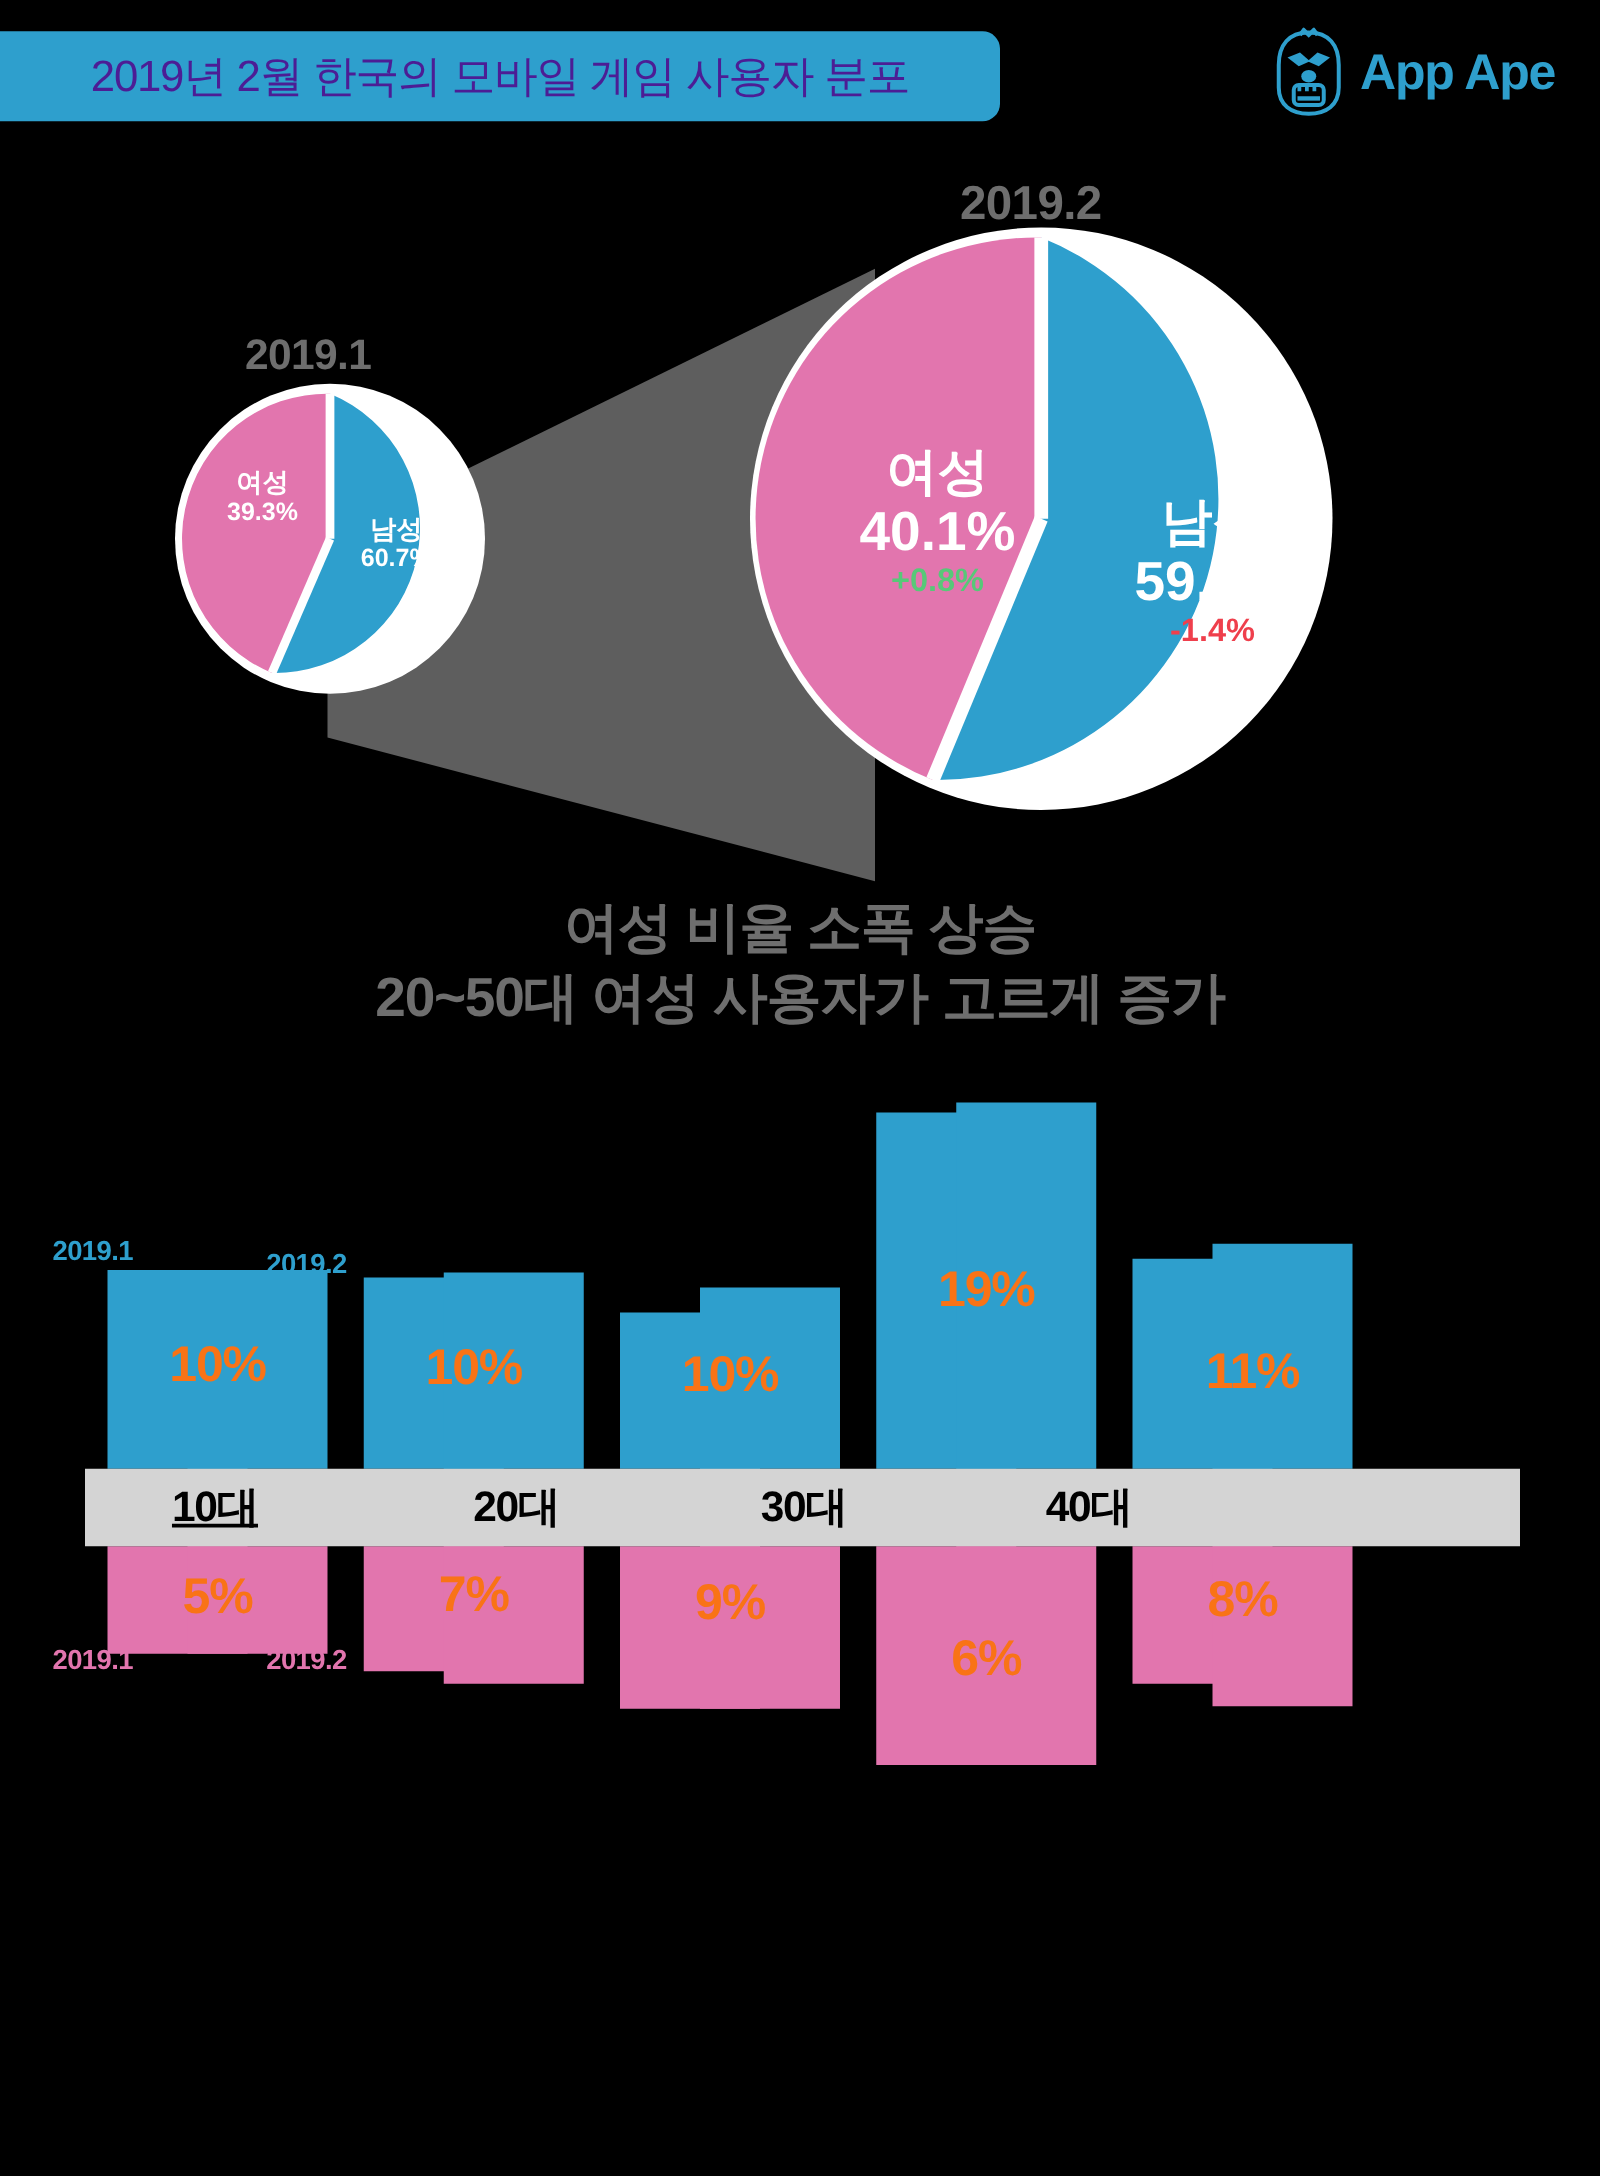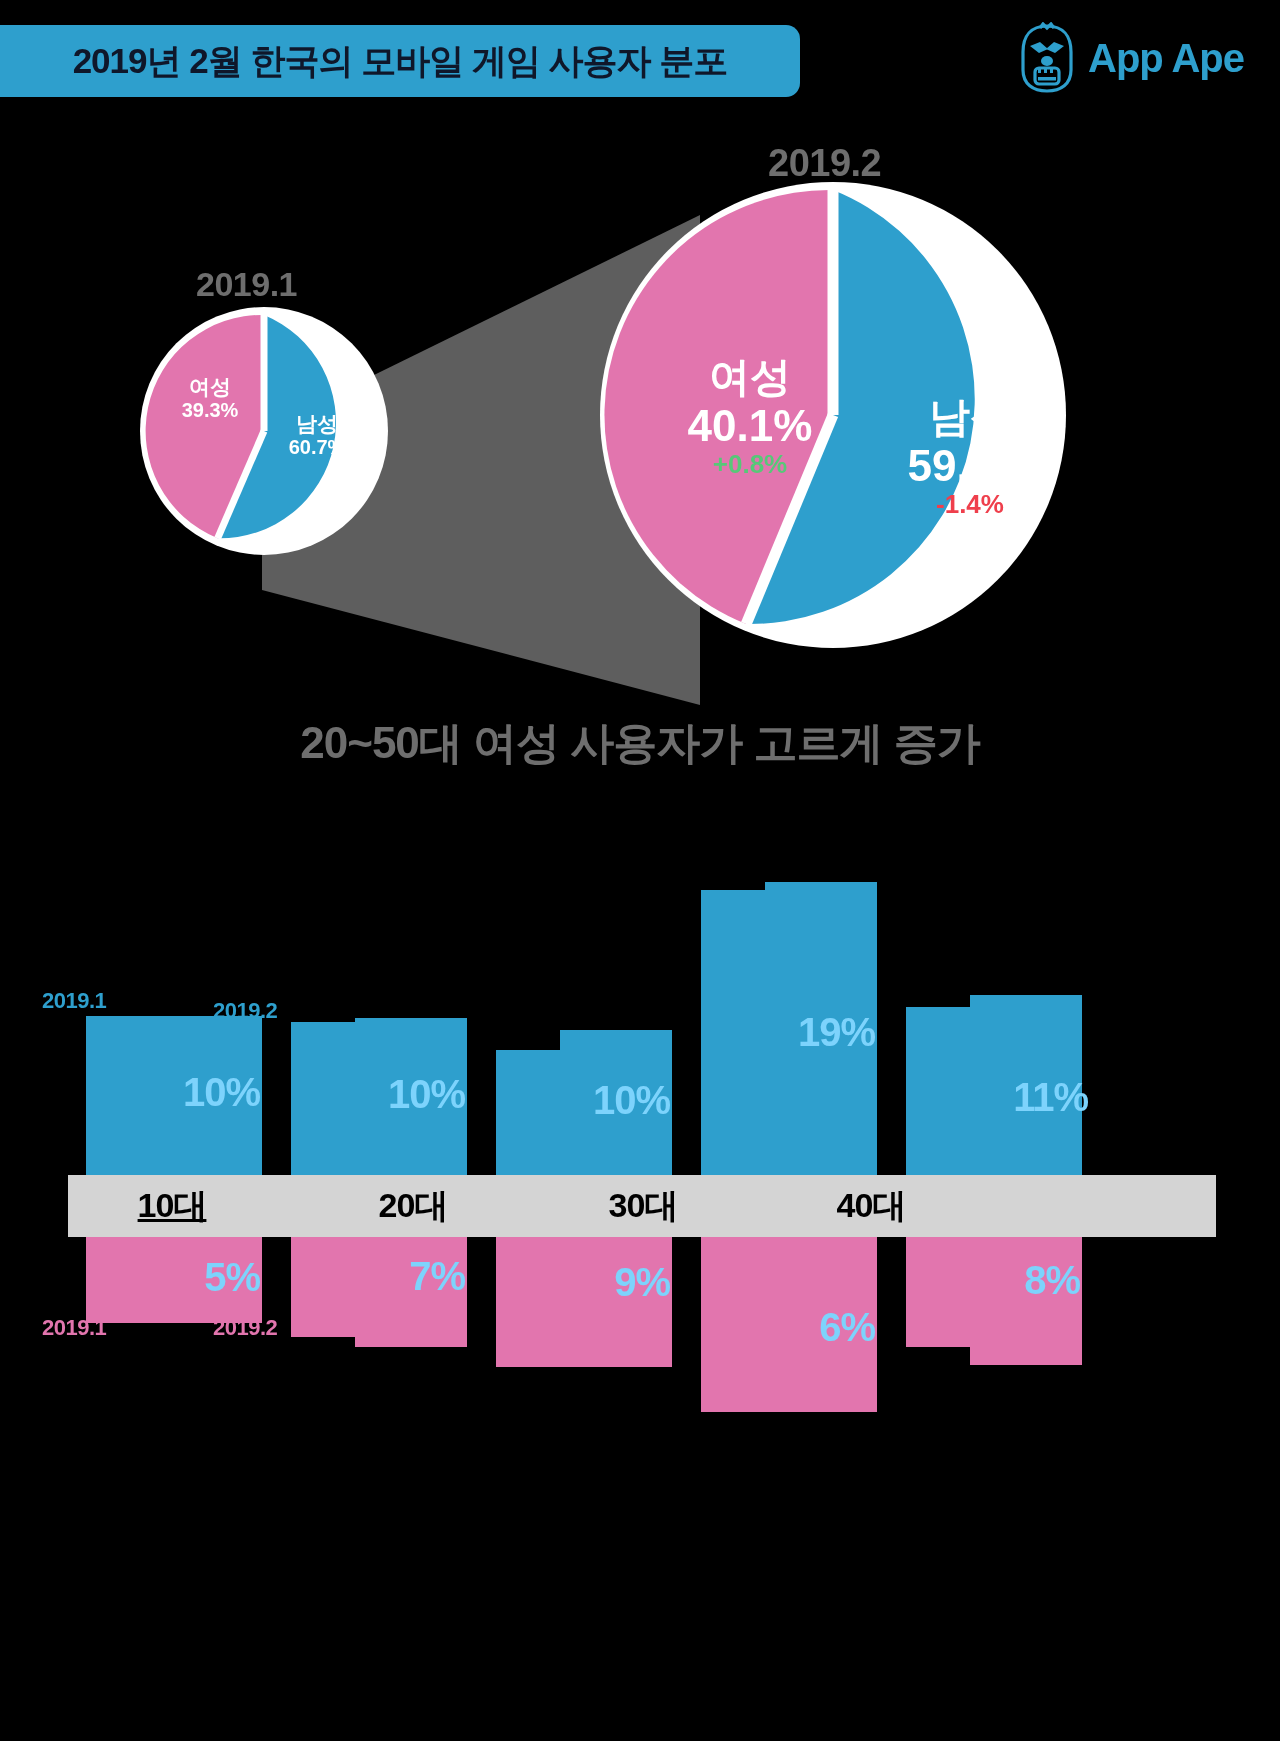--- a/index.html
+++ b/index.html
@@ -13,21 +13,21 @@
 
   
   .header-bar {
     position: absolute; left: -20px; top: 25px;
     width: 820px; height: 72px;
     background: #2e9fcd;
     border-radius: 14px;
     display: flex; align-items: center; justify-content: center;
   }
   .header-title {
-    color: #0f172a; font-size: 35px; font-weight: bold;
+    color: #4c1d95; font-size: 35px; font-weight: normal;
     letter-spacing: -1px; white-space: nowrap;
     padding-left: 20px;
   }
   .logo-wrap {
     position: absolute; right: 36px; top: 22px;
     display: flex; align-items: center; gap: 10px;
   }
   .logo-face { width: 62px; height: 72px; }
   .logo-text {
     color: #2e9fcd; font-size: 40px; font-weight: bold;
@@ -76,22 +76,22 @@
   }
   .band-label {
     position: absolute; top: 315px; height: 62px;
     display: flex; align-items: center; justify-content: center;
     color: #000; font-size: 34px; font-weight: bold; letter-spacing: -1px;
   }
   .bar { position: absolute; }
   .bar-m { background: #2e9fcd; }
   .bar-f { background: #e275ae; }
   .bar-val {
-    position: absolute; color: #7dd3fc; font-size: 40px; font-weight: bold;
-    text-align: right; letter-spacing: -1px;
+    position: absolute; color: #f97316; font-size: 40px; font-weight: bold;
+    text-align: center; letter-spacing: -1px;
   }
   .legend-blue {
     position: absolute; color: #2e9fcd; font-size: 22px; font-weight: bold;
     letter-spacing: -0.5px;
   }
   .legend-pink {
     position: absolute; color: #e275ae; font-size: 22px; font-weight: bold;
     letter-spacing: -0.5px;
   }
 
@@ -172,20 +172,21 @@
     <div class="b-pct">40.1%</div>
     <div class="delta-up">+0.8%</div>
   </div>
   <div class="ptxt b-m">
     <div class="b-name">남성</div>
     <div class="b-pct">59.9%</div>
     <div class="delta-down">-1.4%</div>
   </div>
 
   <div class="headline">
+    <div>여성 비율 소폭 상승</div>
     <div>20~50대 여성 사용자가 고르게 증가</div>
   </div>
 
   <div class="chart">
 
     <div class="legend-blue" style="left:42px; top:128px;">2019.1</div>
     <div class="legend-blue" style="left:213px; top:138px;">2019.2</div>
     <div class="legend-pink" style="left:42px; top:455px;">2019.1</div>
     <div class="legend-pink" style="left:213px; top:455px;">2019.2</div>
 

